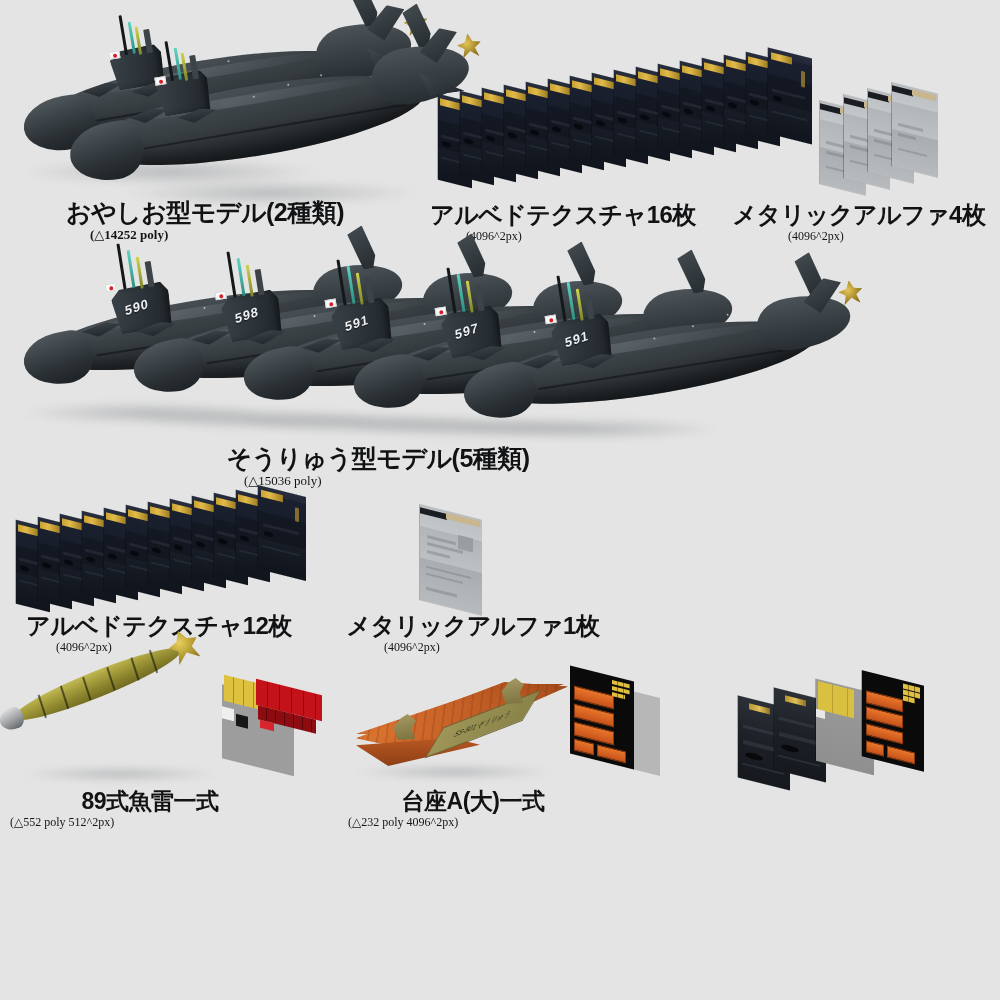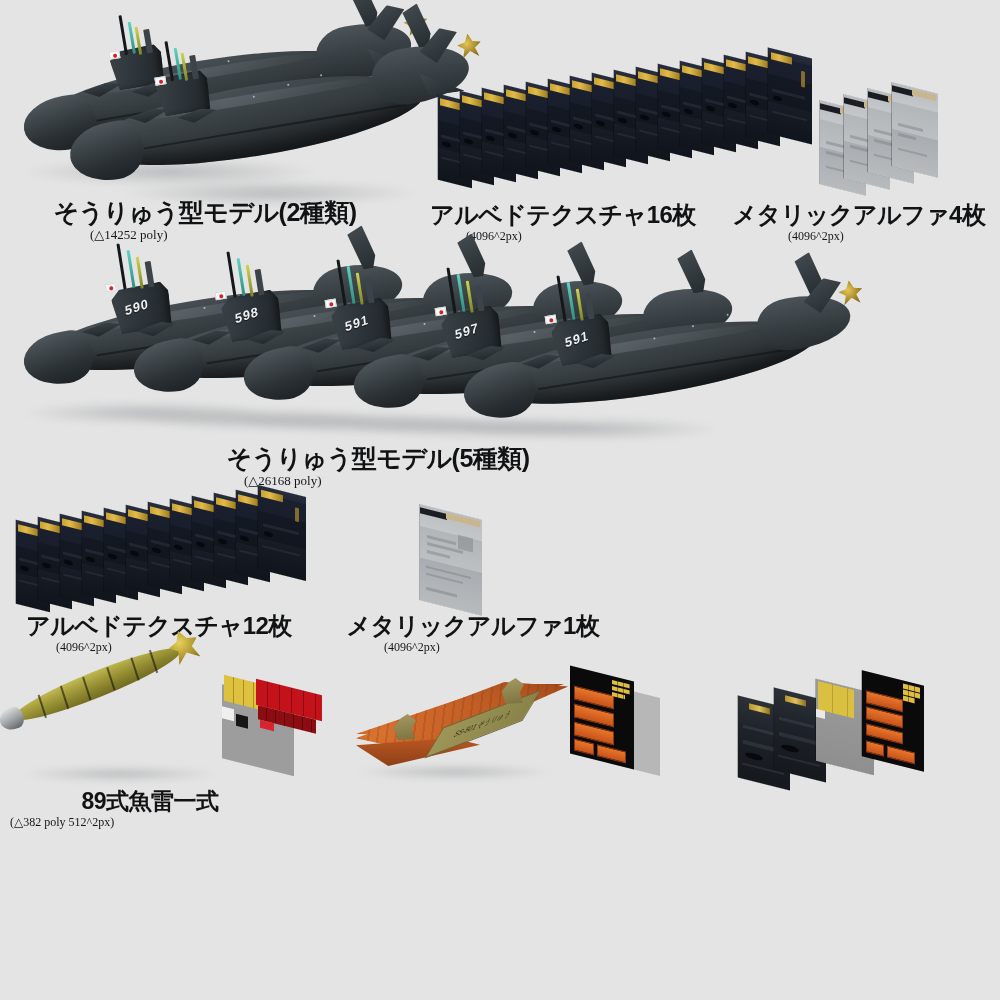--- a/index.html
+++ b/index.html
@@ -376,22 +376,22 @@
       <div class="mast olive" style="left:126px; top:2px; height:28px;"></div>
       <div class="mast grey" style="left:134px; top:6px; height:24px; width:6px;"></div>
       <div class="flag" style="left:96px; top:22px;"></div>
       <div class="deckdot" style="left:190px; top:56px;"></div>
       <div class="deckdot" style="left:226px; top:50px;"></div>
       <div class="deckdot" style="left:260px; top:46px;"></div>
     </div>
   </div>
 
   <div class="cap t26" style="left:0px; top:200px; width:410px;">
-    <span class="title">そうりゅう型モデル(2種類)</span>
-    <span class="sub s13 subright" style="margin-left:90px;">(△14252 poly)</span>
+    <span class="title">おやしお型モデル(2種類)</span>
+    <span class="sub s13 subright" style="margin-left:90px;font-weight:bold;">(△14252 poly)</span>
   </div>
 
   <div class="stack" style="left:438px; top:82px; width:376px; height:120px;">
 
     <div class="sheetpanel pg-albedo" style="left:0px;  top:16px; width:34px; height:86px;">
         <div class="band-gold"></div>
         <div class="row" style="left:10%;top:46%;width:74%;height:3px;"></div>
         <div class="blob" style="left:12%;top:54%;width:9px;height:5px;"></div>
         <div class="row" style="left:8%;top:72%;width:80%;height:2px;"></div>
       </div>
@@ -626,21 +626,21 @@
       <div class="mast grey" style="left:135px; top:8px; height:26px; width:6px;"></div>
       <div class="flag" style="left:92px; top:24px;"></div>
       <div class="deckdot" style="left:196px; top:62px;"></div>
       <div class="deckdot" style="left:236px; top:56px;"></div>
       <div class="deckdot" style="left:272px; top:50px;"></div>
     </div>
   </div>
 
   <div class="cap t26" style="left:148px; top:446px; width:460px;">
     <span class="title">そうりゅう型モデル(5種類)</span>
-    <span class="sub s13 subright" style="margin-left:96px;">(△26168 poly)</span>
+    <span class="sub s13 subright" style="margin-left:96px;">(△15036 poly)</span>
   </div>
 
   <div class="stack" style="left:16px; top:508px; width:300px; height:112px;">
     <div class="sheetpanel pg-albedo" style="left:0px;   top:16px; width:34px; height:84px;">
         <div class="band-gold"></div>
         <div class="row" style="left:10%;top:44%;width:76%;height:3px;"></div>
         <div class="blob" style="left:12%;top:52%;width:9px;height:5px;"></div>
         <div class="row" style="left:8%;top:70%;width:80%;height:2px;"></div>
       </div>
     <div class="sheetpanel pg-albedo" style="left:22px;  top:13px; width:34px; height:84px;">
@@ -757,21 +757,21 @@
       <div style="position:absolute; left:14px; top:44px; width:12px; height:12px; background:#161616;"></div>
       <div style="position:absolute; left:2px; top:8px; width:52px; height:26px; background:repeating-linear-gradient(90deg,#dfc140 0 9px,#a88f24 9px 10px);"></div>
       <div style="position:absolute; left:34px; top:4px; width:66px; height:26px; background:repeating-linear-gradient(90deg,#c4121a 0 11px,#8c0c12 11px 12px);"></div>
       <div style="position:absolute; left:36px; top:30px; width:58px; height:14px; background:repeating-linear-gradient(90deg,#8c0c12 0 8px,#5d060a 8px 9px);"></div>
       <div style="position:absolute; left:38px; top:44px; width:14px; height:8px; background:#d8242c;"></div>
     </div>
   </div>
 
   <div class="cap t23" style="left:10px; top:790px; width:280px;">
     <span class="title">89式魚雷一式</span>
-    <span class="sub s12 subright">(△382 poly  512^2px)</span>
+    <span class="sub s12 subright">(△552 poly  512^2px)</span>
   </div>
 
   <div class="stage" style="left:348px; top:672px; width:310px; height:116px;">
     <div class="shadow-ell" style="left:6px; top:92px; width:200px; height:16px;"></div>
 
     <div class="ped-top" style="left:8px; top:12px; width:208px; height:58px;
                 clip-path: polygon(0% 86%, 71% 0%, 100% 0%, 29% 86%);
                 transform: none;"></div>
     <div class="ped-top" style="left:8px; top:10px; width:212px; height:76px;
                 clip-path: polygon(0% 74%, 70% 0%, 100% 6%, 30% 92%);"></div>
@@ -795,20 +795,24 @@
         <div class="ob" style="left:6%;  top:62%; width:62%; height:16%;"></div>
         <div class="ob" style="left:6%;  top:82%; width:32%; height:14%;"></div>
         <div class="ob" style="left:42%; top:82%; width:46%; height:14%;"></div>
         <div class="og" style="left:66%; top:4%;  width:28%; height:5%;"></div>
         <div class="og" style="left:66%; top:11%; width:28%; height:5%;"></div>
         <div class="og" style="left:66%; top:18%; width:20%; height:5%;"></div>
       </div>
     </div>
   </div>
 
+  <div class="cap t23" style="left:348px; top:790px; width:250px;">
+    <span class="title">台座A(大)一式</span>
+    <span class="sub s12 subright">(△232 poly  4096^2px)</span>
+  </div>
 
   <div class="stack" style="left:738px; top:682px; width:240px; height:110px;">
     <div class="sheetpanel pg-psd-dark" style="left:0px; top:20px; width:52px; height:82px;">
       <div class="band-gold"></div>
       <div class="row" style="left:10%;top:34%;width:66%;height:3px;"></div>
       <div class="row" style="left:10%;top:52%;width:78%;height:4px;"></div>
       <div class="blob" style="position:absolute;left:14%;top:66%;width:18px;height:6px;background:rgba(6,8,10,.9);border-radius:50%;"></div>
       <div class="row" style="left:8%;top:80%;width:80%;height:2px;"></div>
     </div>
     <div class="sheetpanel pg-psd-dark" style="left:36px; top:12px; width:52px; height:82px;">

